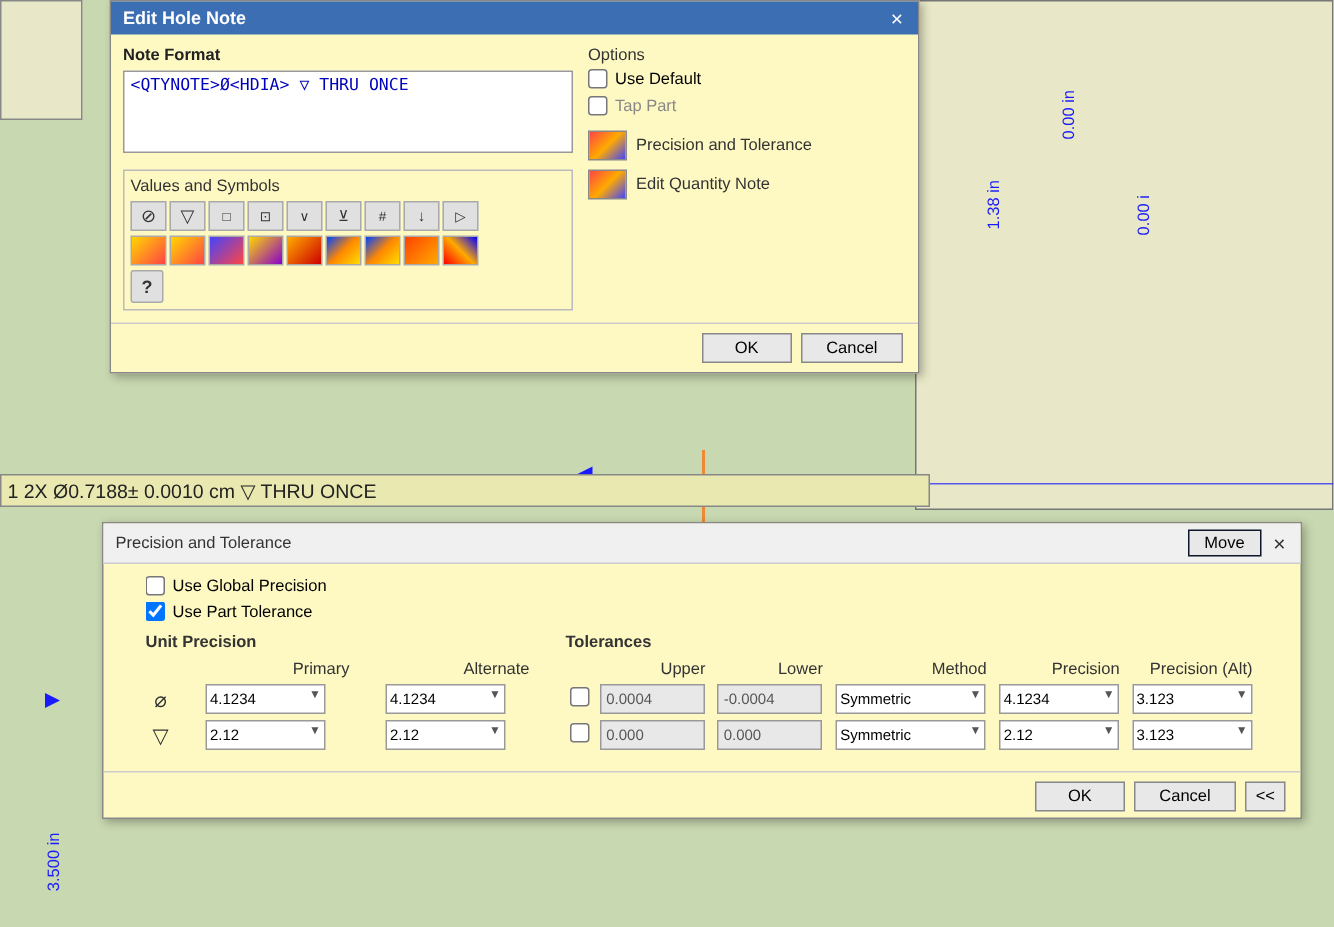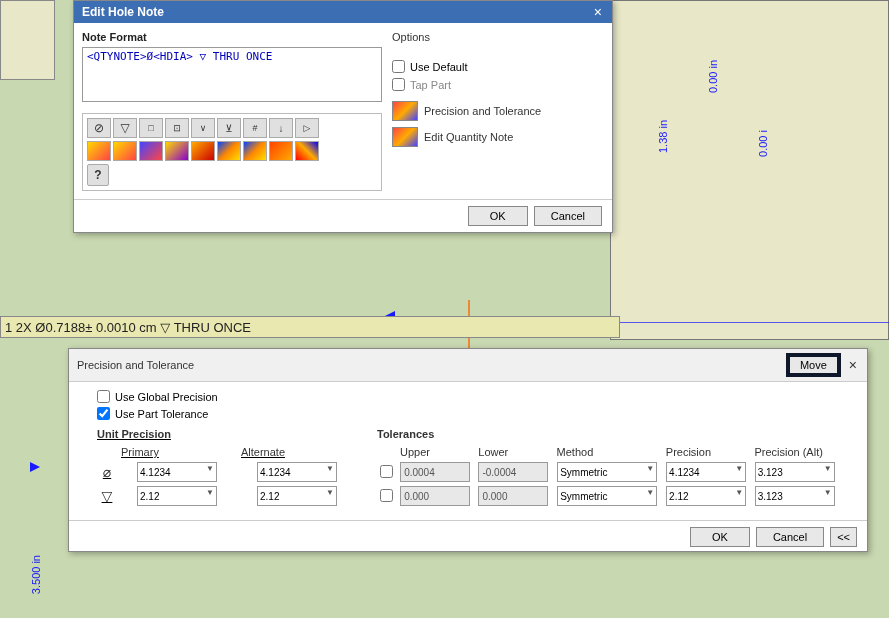--- a/index.html
+++ b/index.html
@@ -34,21 +34,21 @@
       display: flex;
       align-items: center;
       padding: 0 4px;
       font-size: 13px;
       color: #222;
     }
 
     
     .dialog {
       position: absolute;
-      background: #ffffff;
+      background: #fef9c3;
       border: 1px solid #888;
       box-shadow: 2px 2px 6px rgba(0,0,0,0.3);
     }
 
     .dialog-titlebar {
       background: #3c6eb4;
       color: white;
       padding: 4px 8px;
       display: flex;
       justify-content: space-between;
@@ -174,21 +174,21 @@
       justify-content: center;
       font-size: 12px;
       font-weight: bold;
       color: #333;
       border-radius: 2px;
     }
 
     .options-section-label {
       font-size: 11px;
       color: #333;
-      margin-bottom: 17px;
+      margin-bottom: 3px;
       font-weight: normal;
     }
 
     .checkbox-row {
       display: flex;
       align-items: center;
       gap: 5px;
       margin-bottom: 5px;
       font-size: 11px;
     }
@@ -262,21 +262,21 @@
       display: flex;
       justify-content: space-between;
       align-items: center;
       font-size: 11px;
       color: #333;
     }
 
     .move-btn {
       padding: 2px 10px;
       font-size: 11px;
-      border: 4px solid #0f172a;
+      border: 1px solid #0f172a;
       background: #e8e8e8;
       cursor: pointer;
     }
 
     .precision-body {
       padding: 8px 28px;
     }
 
     .cb-row {
       display: flex;
@@ -299,21 +299,21 @@
       margin-top: 4px;
     }
 
     .prec-table {
       width: 100%;
       border-collapse: collapse;
       font-size: 11px;
     }
 
     .prec-table th {
-      text-align: left;
+      text-align: right;
       padding: 2px 4px;
       font-weight: normal;
       color: #333;
       border: none;
     }
 
     .prec-table td {
       padding: 2px 3px;
       text-align: center;
     }
@@ -351,21 +351,20 @@
       color: #333;
     }
 
     .two-panels {
       display: flex;
       gap: 20px;
     }
 
     .left-prec {
       width: 260px;
-      text-decoration: underline;
     }
 
     .right-prec {
       flex: 1;
     }
 
     .prec-footer {
       display: flex;
       justify-content: flex-end;
       gap: 6px;
@@ -460,20 +459,21 @@
   <div class="dialog-content">
     <div class="two-col">
 
       <div class="main-panel" style="width:300px;">
         <div class="section-label">Note Format</div>
         <div style="position:relative; margin-bottom:4px;text-decoration:underline;">
           <textarea class="note-text-area" style="">&lt;QTYNOTE&gt;Ø&lt;HDIA&gt; ▽ THRU ONCE</textarea>
         </div>
 
         <div class="values-symbols-section">
+          <div class="vs-label">Values and Symbols</div>
 
           <div class="toolbar-row">
             <button class="toolbar-btn" style="font-size:12px;">⊘</button>
             <button class="toolbar-btn" style="font-size:12px;">▽</button>
             <button class="toolbar-btn">□</button>
             <button class="toolbar-btn" style="font-size:9px;">⊡</button>
             <button class="toolbar-btn">∨</button>
             <button class="toolbar-btn" style="font-size:10px;">⊻</button>
             <button class="toolbar-btn">#</button>
             <button class="toolbar-btn" style="font-size:10px;">↓</button>

